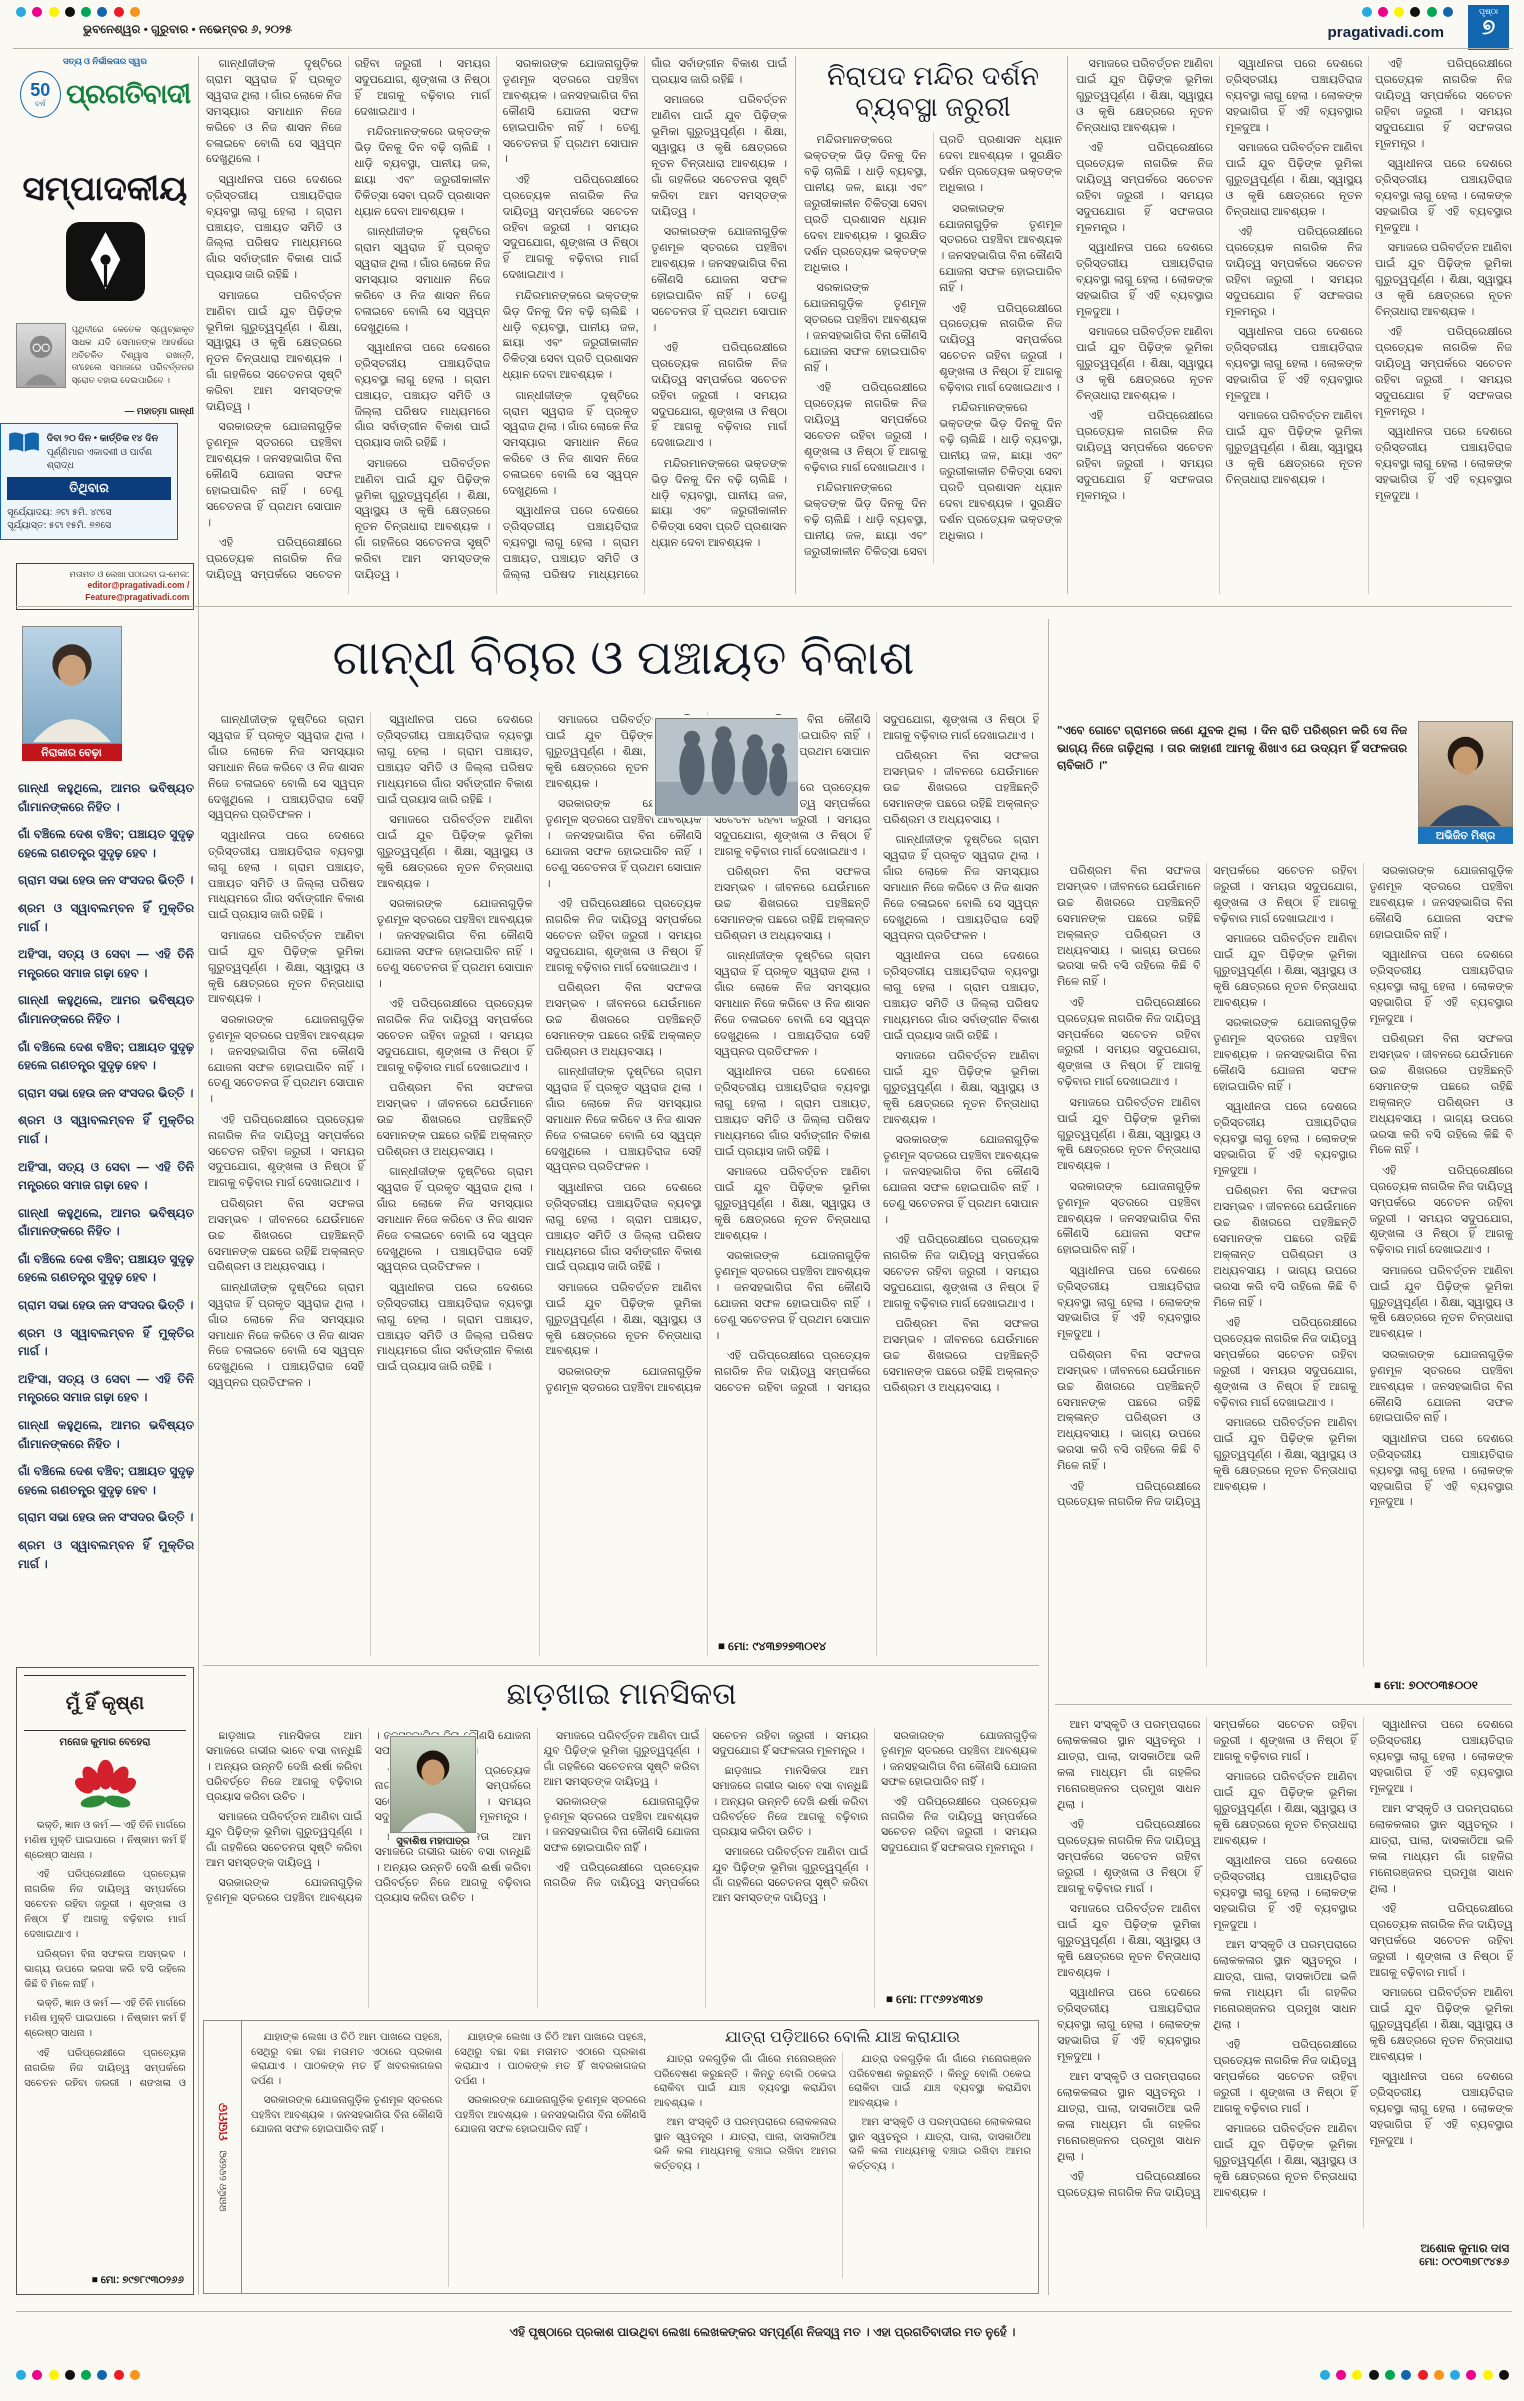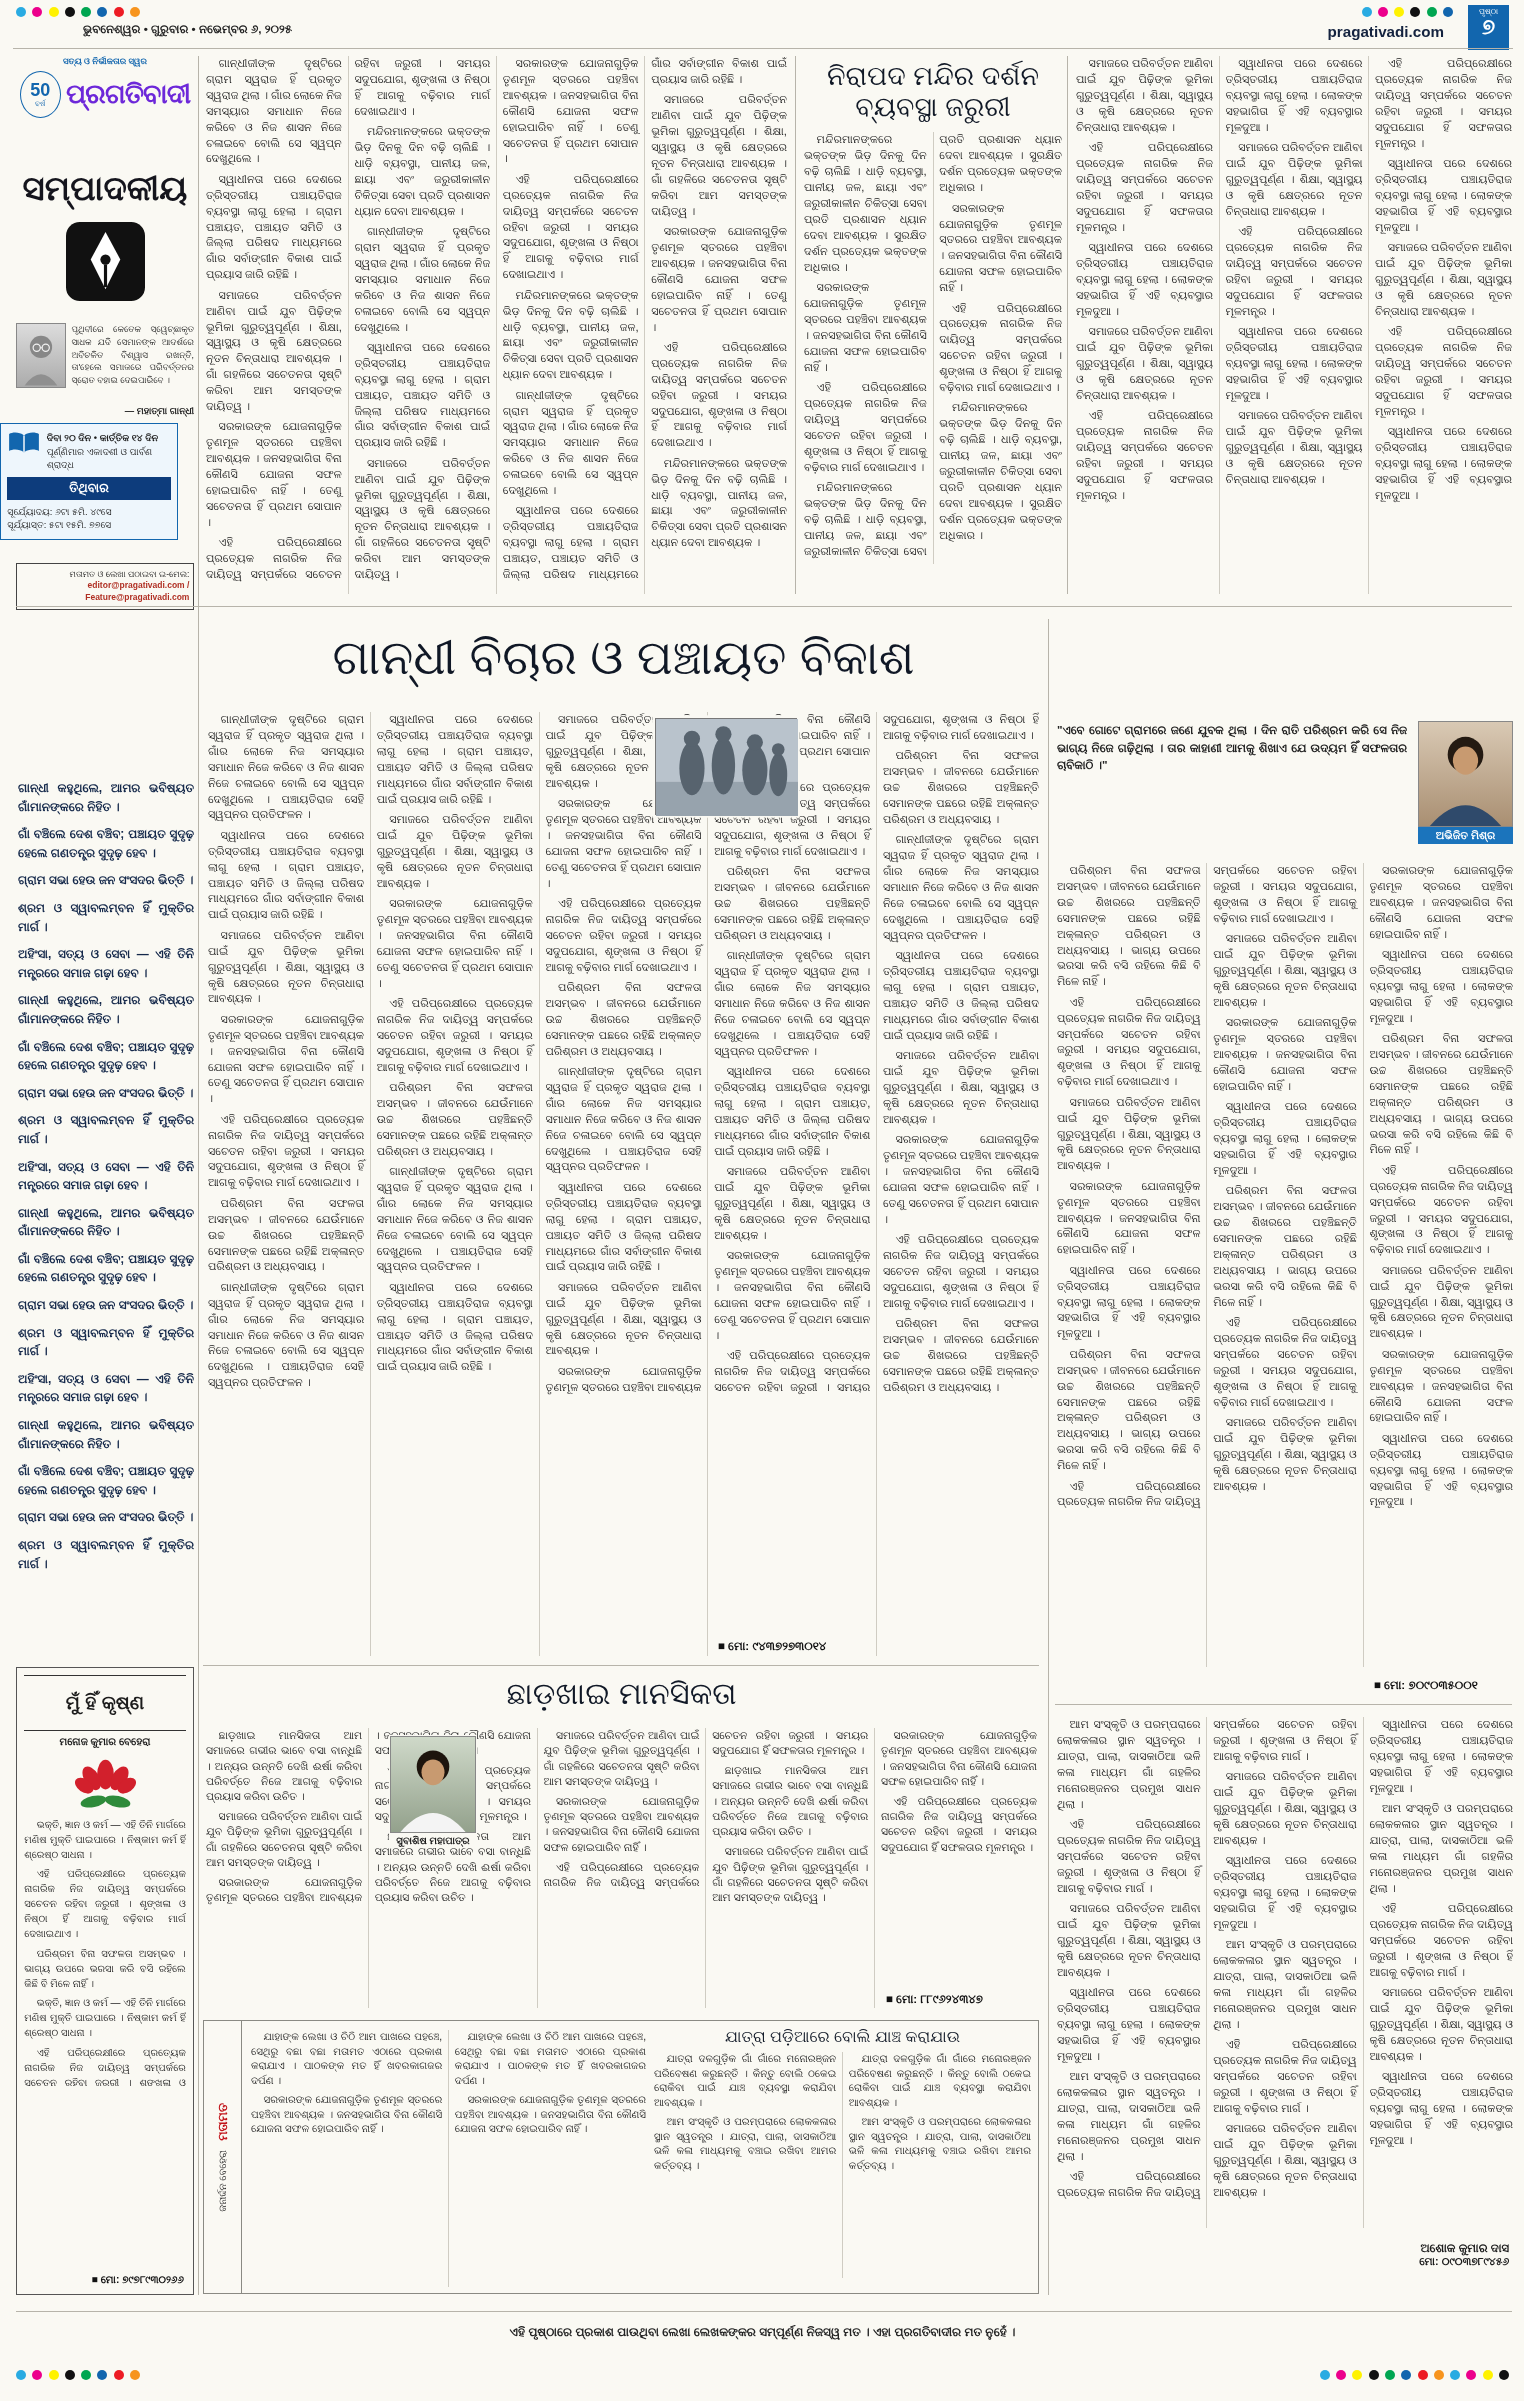--- a/index.html
+++ b/index.html
@@ -65,21 +65,21 @@
   </div>
   <div class="abs hline" style="left:12.6px;top:48px;width:1500px;"></div>
 
   <div class="abs" style="left:16px;top:56px;width:178px;text-align:center;">
     <div style="font-size:8.5px;color:#1266ae;font-weight:bold;">ସତ୍ୟ ଓ ନିର୍ଭୀକତାର ସ୍ୱର</div>
     <div style="display:flex;align-items:center;justify-content:center;gap:5.4px;margin-top:3.6px;">
       <div style="width:41px;height:47px;border:1.8px solid #1266ae;border-radius:50%;display:flex;flex-direction:column;align-items:center;justify-content:center;">
         <span style="font-size:18px;font-weight:bold;color:#1266ae;line-height:1;">50</span>
         <span style="font-size:7.2px;color:#1266ae;">ବର୍ଷ</span>
       </div>
-      <div style="font-size:27px;font-weight:bold;color:#6d28d9;letter-spacing:-0.9px;">ପ୍ରଗତିବାଦୀ</div>
+      <div style="font-size:27px;font-weight:bold;color:#15803d;letter-spacing:-0.9px;">ପ୍ରଗତିବାଦୀ</div>
     </div>
   </div>
 
   <div class="abs" style="left:16px;top:169px;width:178px;text-align:center;">
     <div style="font-size:34px;font-weight:bold;color:#15151d;">ସମ୍ପାଦକୀୟ</div>
     <div style="margin:12.6px auto 0;width:79px;height:79px;">
       <svg viewBox="0 0 40 40" width="79" height="79">
           <rect width="40" height="40" rx="7" fill="#111"></rect>
           <path d="M20 5 L27.5 19 Q20 34 20 34 Q20 34 12.5 19 Z" fill="#fff"></path>
           <circle cx="20" cy="19" r="2.6" fill="#111"></circle>
@@ -180,20 +180,30 @@
       <p>ସମାଜରେ ପରିବର୍ତ୍ତନ ଆଣିବା ପାଇଁ ଯୁବ ପିଢ଼ିଙ୍କ ଭୂମିକା ଗୁରୁତ୍ୱପୂର୍ଣ୍ଣ । ଶିକ୍ଷା, ସ୍ୱାସ୍ଥ୍ୟ ଓ କୃଷି କ୍ଷେତ୍ରରେ ନୂତନ ଚିନ୍ତାଧାରା ଆବଶ୍ୟକ ।</p>
       <p>ଏହି ପରିପ୍ରେକ୍ଷୀରେ ପ୍ରତ୍ୟେକ ନାଗରିକ ନିଜ ଦାୟିତ୍ୱ ସମ୍ପର୍କରେ ସଚେତନ ରହିବା ଜରୁରୀ । ସମୟର ସଦୁପଯୋଗ ହିଁ ସଫଳତାର ମୂଳମନ୍ତ୍ର ।</p>
       <p>ସ୍ୱାଧୀନତା ପରେ ଦେଶରେ ତ୍ରିସ୍ତରୀୟ ପଞ୍ଚାୟତିରାଜ ବ୍ୟବସ୍ଥା ଲାଗୁ ହେଲା । ଲୋକଙ୍କ ସହଭାଗିତା ହିଁ ଏହି ବ୍ୟବସ୍ଥାର ମୂଳଦୁଆ ।</p>
       <p>ସମାଜରେ ପରିବର୍ତ୍ତନ ଆଣିବା ପାଇଁ ଯୁବ ପିଢ଼ିଙ୍କ ଭୂମିକା ଗୁରୁତ୍ୱପୂର୍ଣ୍ଣ । ଶିକ୍ଷା, ସ୍ୱାସ୍ଥ୍ୟ ଓ କୃଷି କ୍ଷେତ୍ରରେ ନୂତନ ଚିନ୍ତାଧାରା ଆବଶ୍ୟକ ।</p>
       <p>ଏହି ପରିପ୍ରେକ୍ଷୀରେ ପ୍ରତ୍ୟେକ ନାଗରିକ ନିଜ ଦାୟିତ୍ୱ ସମ୍ପର୍କରେ ସଚେତନ ରହିବା ଜରୁରୀ । ସମୟର ସଦୁପଯୋଗ ହିଁ ସଫଳତାର ମୂଳମନ୍ତ୍ର ।</p>
       <p>ସ୍ୱାଧୀନତା ପରେ ଦେଶରେ ତ୍ରିସ୍ତରୀୟ ପଞ୍ଚାୟତିରାଜ ବ୍ୟବସ୍ଥା ଲାଗୁ ହେଲା । ଲୋକଙ୍କ ସହଭାଗିତା ହିଁ ଏହି ବ୍ୟବସ୍ଥାର ମୂଳଦୁଆ ।</p>
     </div>
 
   <div class="abs hline" style="left:16px;top:606px;width:1496px;"></div>
 
+  <div class="abs" style="left:21.5px;top:626px;width:118px;">
+    <div class="portrait" style="width:100px;height:118px;background:linear-gradient(180deg,#bcd4e6,#7fa8c4);">
+      <svg viewBox="0 0 60 70">
+          <circle cx="30" cy="22" r="12" fill="#3a2c22"></circle>
+          <ellipse cx="30" cy="26" rx="8.5" ry="9.5" fill="#caa07a"></ellipse>
+          <path d="M6 70 Q30 42 54 70 Z" fill="#ece8de"></path>
+        </svg>
+    </div>
+    <div class="name-tag" style="width:100px;background:#c2151b;">ନିରାକାର ବେଢ଼ା</div>
+  </div>
 
   <div class="abs pull" style="left:18px;top:779px;width:176px;height:877px;overflow:hidden;">
       <p>ଗାନ୍ଧୀ କହୁଥିଲେ, ଆମର ଭବିଷ୍ୟତ ଗାଁମାନଙ୍କରେ ନିହିତ ।</p>
       <p>ଗାଁ ବଞ୍ଚିଲେ ଦେଶ ବଞ୍ଚିବ; ପଞ୍ଚାୟତ ସୁଦୃଢ଼ ହେଲେ ଗଣତନ୍ତ୍ର ସୁଦୃଢ଼ ହେବ ।</p>
       <p>ଗ୍ରାମ ସଭା ହେଉ ଜନ ସଂସଦର ଭିତ୍ତି ।</p>
       <p>ଶ୍ରମ ଓ ସ୍ୱାବଲମ୍ବନ ହିଁ ମୁକ୍ତିର ମାର୍ଗ ।</p>
       <p>ଅହିଂସା, ସତ୍ୟ ଓ ସେବା — ଏହି ତିନି ମନ୍ତ୍ରରେ ସମାଜ ଗଢ଼ା ହେବ ।</p>
       <p>ଗାନ୍ଧୀ କହୁଥିଲେ, ଆମର ଭବିଷ୍ୟତ ଗାଁମାନଙ୍କରେ ନିହିତ ।</p>
       <p>ଗାଁ ବଞ୍ଚିଲେ ଦେଶ ବଞ୍ଚିବ; ପଞ୍ଚାୟତ ସୁଦୃଢ଼ ହେଲେ ଗଣତନ୍ତ୍ର ସୁଦୃଢ଼ ହେବ ।</p>
       <p>ଗ୍ରାମ ସଭା ହେଉ ଜନ ସଂସଦର ଭିତ୍ତି ।</p>

